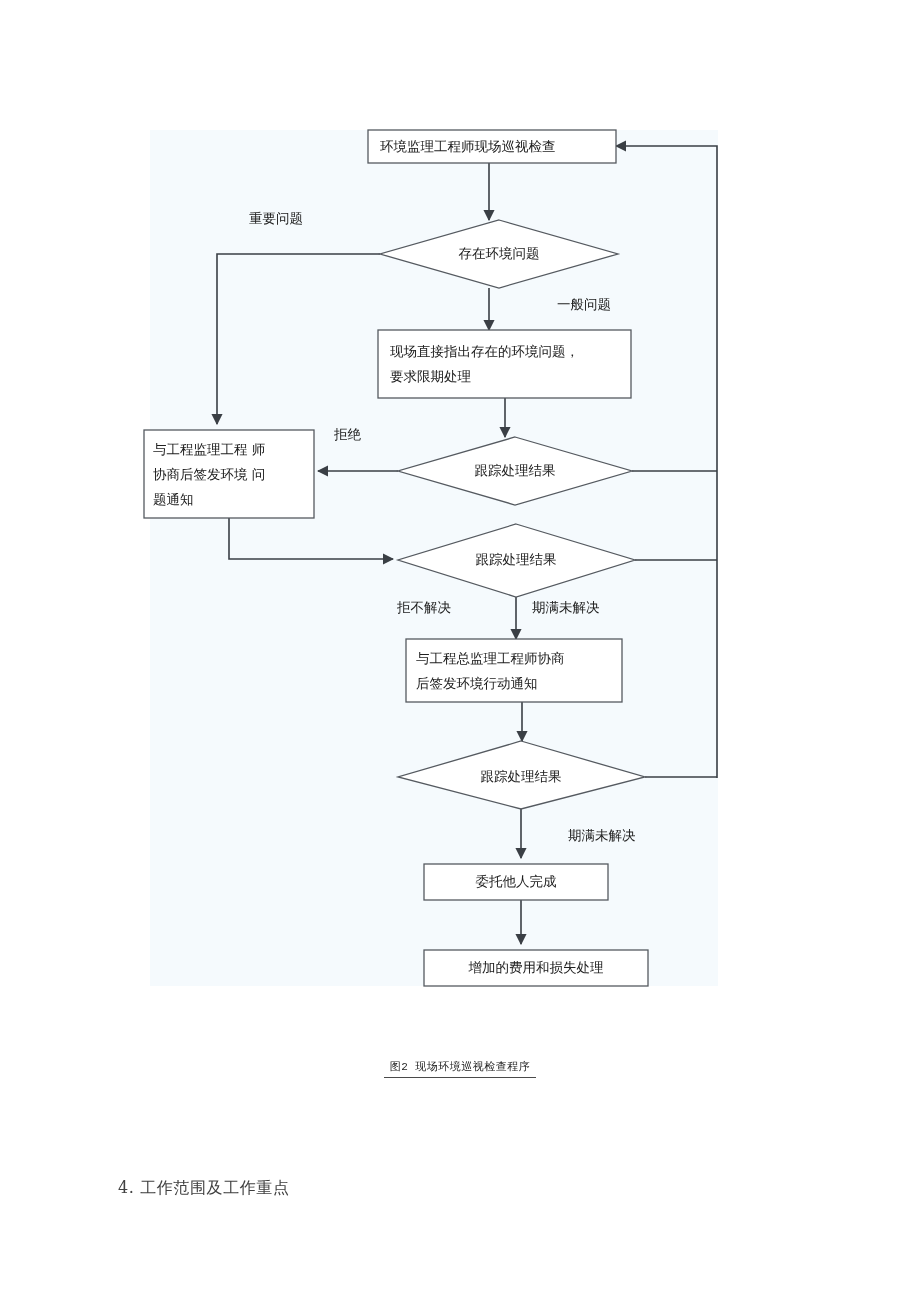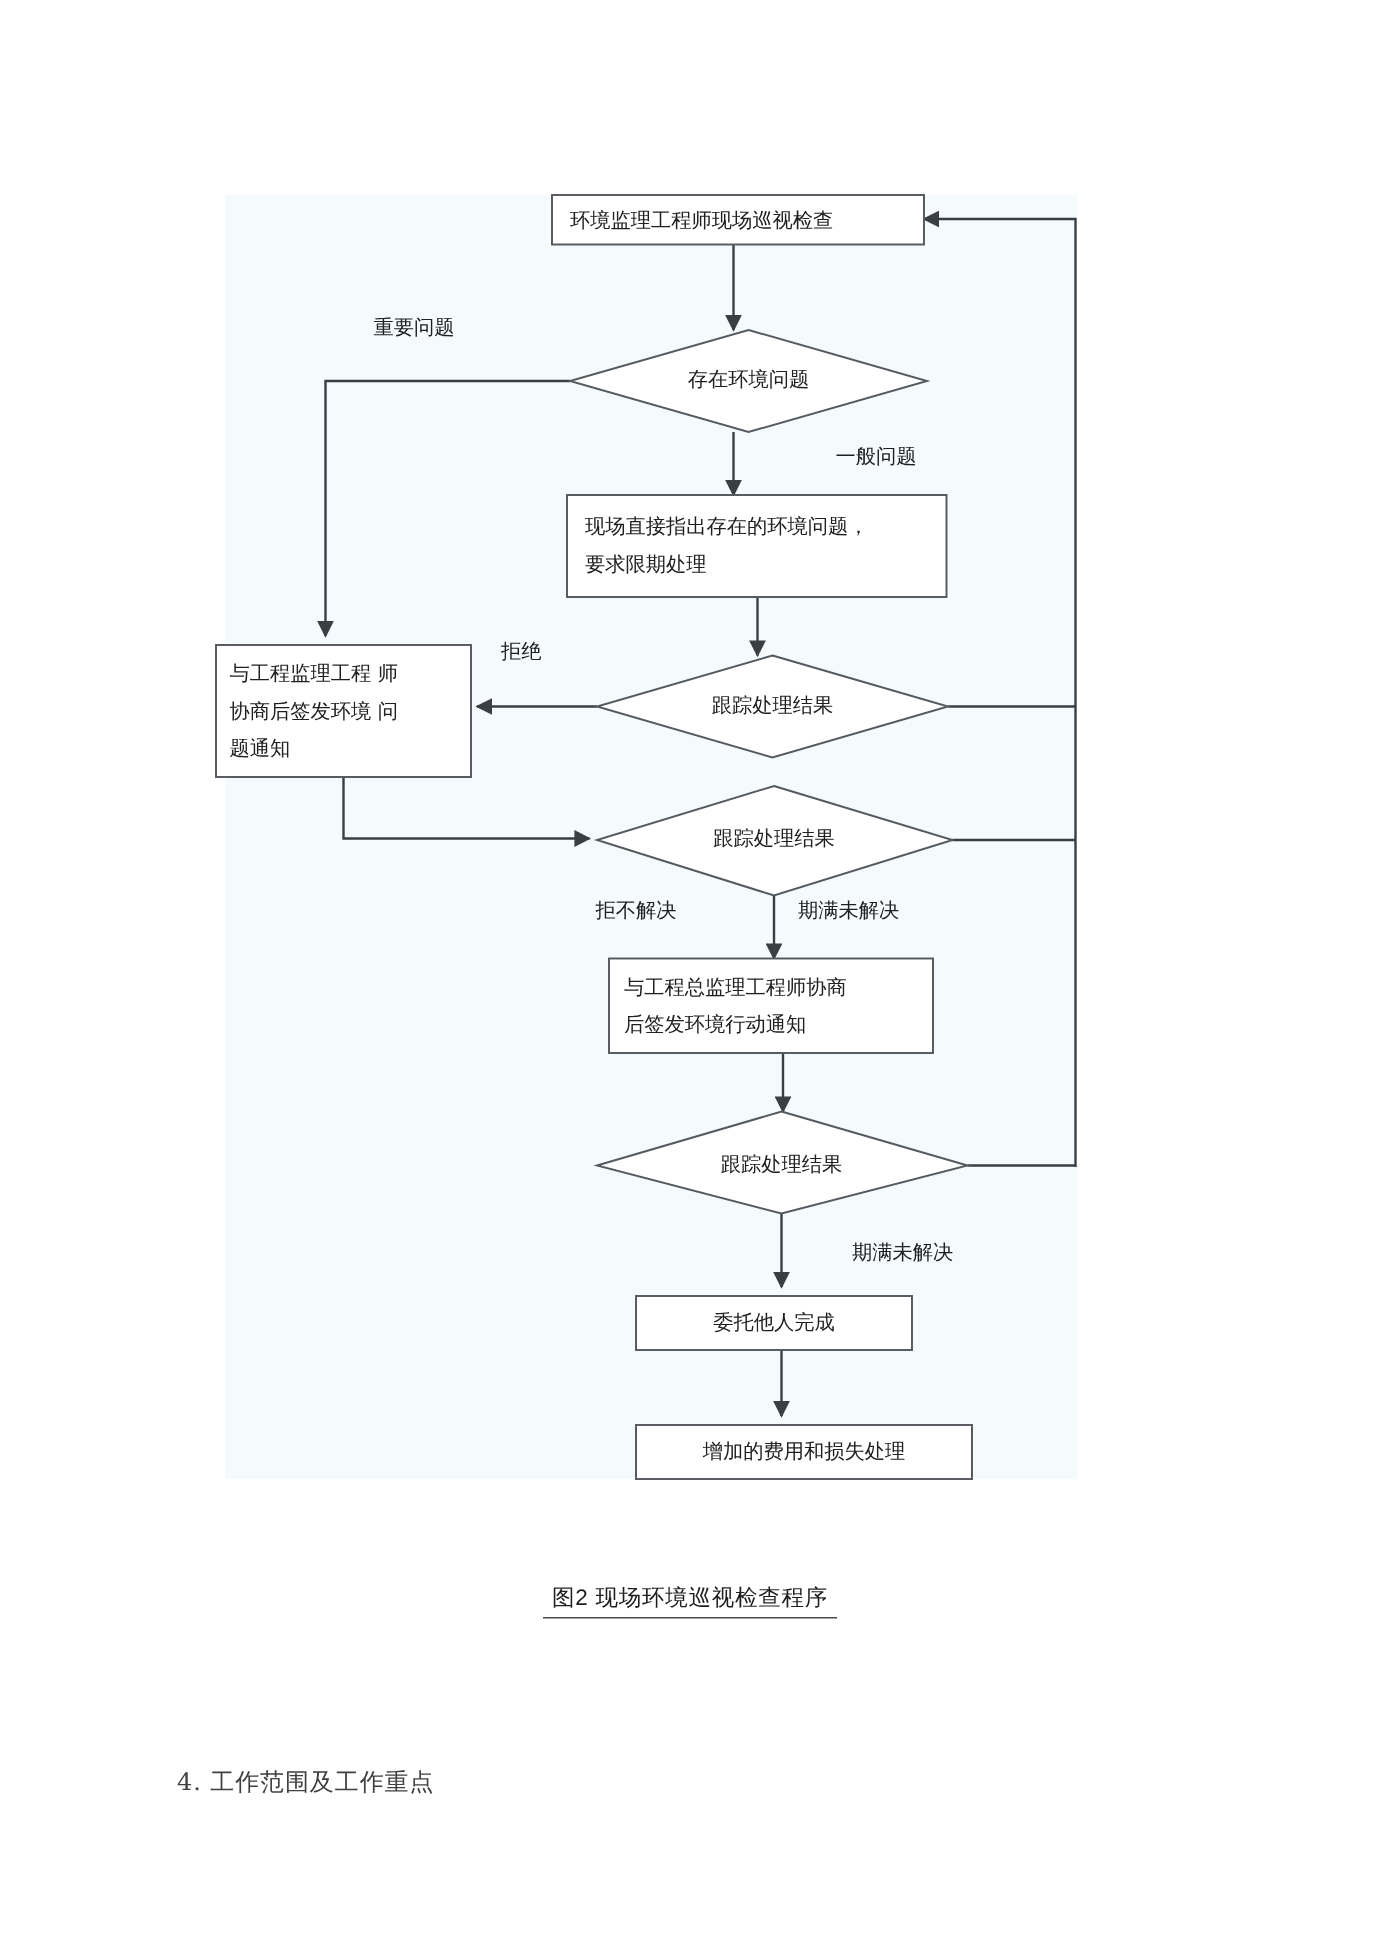--- a/index.html
+++ b/index.html
@@ -55,22 +55,22 @@
   }
   .caption-wrap {
     position: absolute;
     left: 0;
     top: 1055px;
     width: 920px;
     text-align: center;
   }
   .caption {
     display: inline-block;
-    font-family: Liberation Sans, sans-serif;
-    font-size: 15px;
+    font-family: Liberation Mono, monospace;
+    font-size: 11px;
     color: #1e1e1e;
     border-bottom: 1px solid #4a4a4a;
     padding: 0 6px 3px 6px;
     letter-spacing: 0.5px;
   }
   .body-heading {
     position: absolute;
     left: 118px;
     top: 1178px;
     font-family: "DejaVu Serif", "Liberation Serif", serif;

